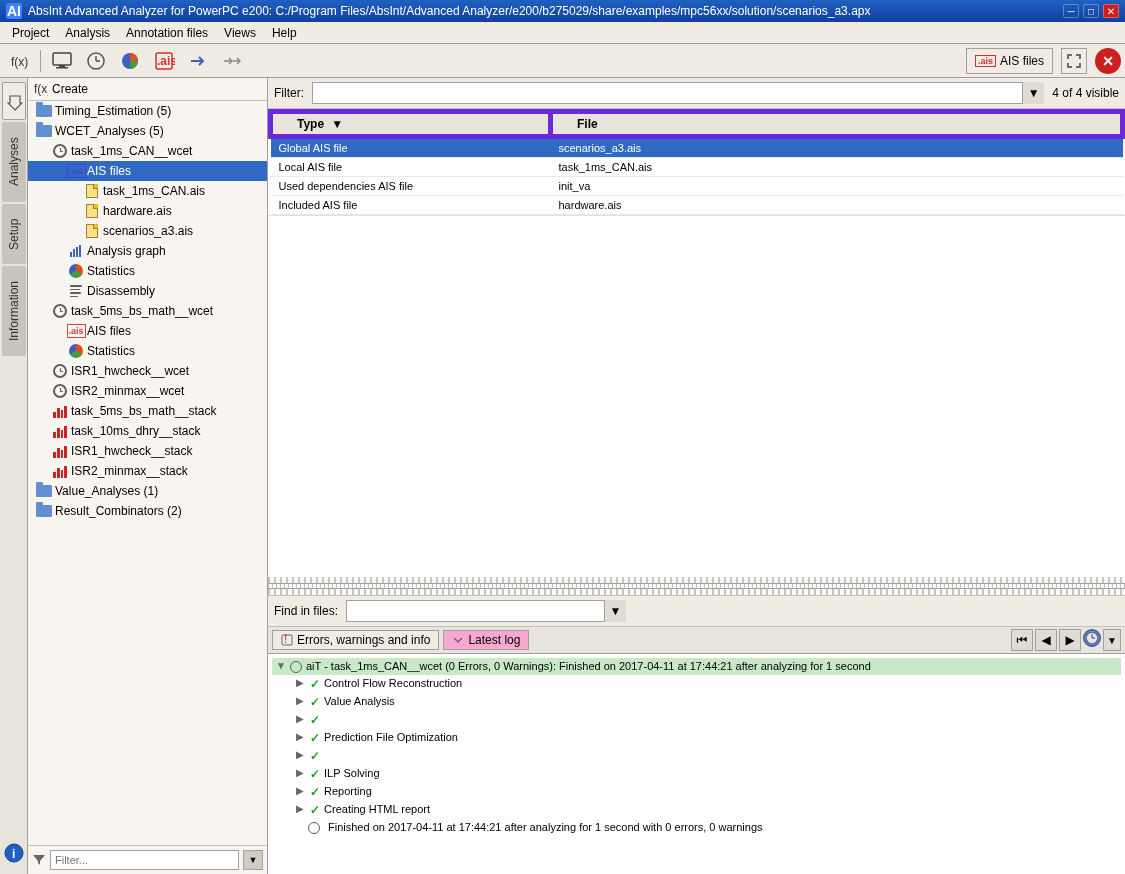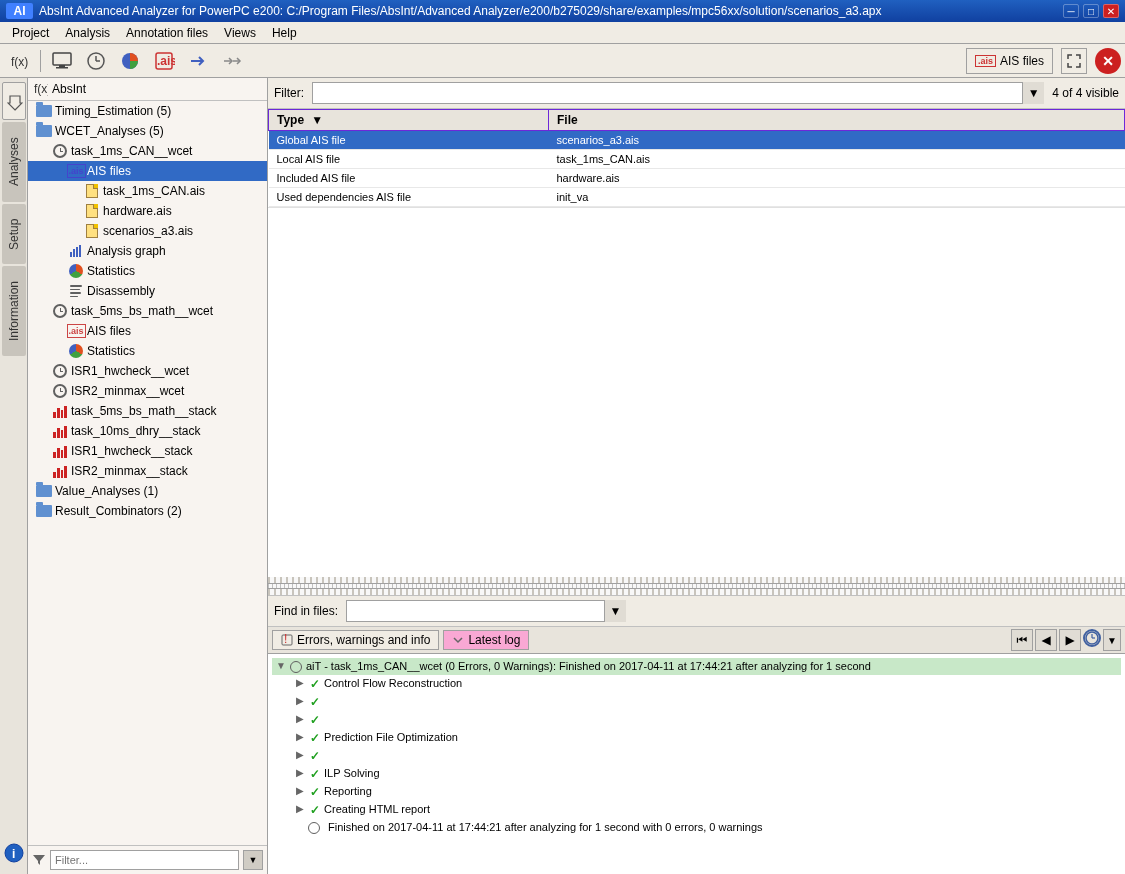--- a/index.html
+++ b/index.html
@@ -9,21 +9,21 @@
     .title-bar {
       background: linear-gradient(to bottom, #2060c0, #1040a0);
       color: white;
       height: 22px;
       display: flex;
       align-items: center;
       padding: 0 6px;
       justify-content: space-between;
     }
     .title-bar-left { display: flex; align-items: center; gap: 6px; font-size: 11px; }
-    .title-bar-icon { width: 27px; height: 16px; background: #4080ff; border-radius: 2px; display: flex; align-items: center; justify-content: center; color: white; font-size: 12px; font-weight: bold; }
+    .title-bar-icon { width: 16px; height: 16px; background: #4080ff; border-radius: 2px; display: flex; align-items: center; justify-content: center; color: white; font-size: 14px; font-weight: bold; }
     .title-bar-buttons { display: flex; gap: 4px; }
     .tb-btn { width: 16px; height: 14px; display: flex; align-items: center; justify-content: center; font-size: 10px; border: 1px solid rgba(255,255,255,0.3); border-radius: 2px; cursor: pointer; color: white; }
     .tb-btn.close { background: #cc2020; }
 
     
     .menu-bar {
       background: #f0ece4;
       border-bottom: 1px solid #a0a0a0;
       height: 22px;
       display: flex;
@@ -166,22 +166,22 @@
     
     .file-table {
       flex: 1;
       overflow-y: auto;
       background: white;
       margin: 0;
     }
     .file-table table { width: 100%; border-collapse: collapse; }
     .file-table th {
       background: #e8e4dc;
-      border: 1px solid #6d28d9;
-      padding: 3px 8px;
+      border: 5px solid #6d28d9;
+      padding: 3px 24px;
       text-align: left;
       font-size: 11px;
       font-weight: bold;
       cursor: pointer;
       position: sticky;
       top: 0;
     }
     .file-table td { padding: 3px 8px; font-size: 11px; border-bottom: 1px solid #e8e8e8; }
     .file-table tr.selected td { background: #316ac5; color: white; }
 
@@ -368,21 +368,21 @@
       </svg>
     </div>
   </div>
 
   <div class="tree-panel">
 
     <div style="padding:4px 6px; border-bottom:1px solid #c0c0c0; display:flex; align-items:center; gap:4px;">
       <svg width="14" height="14" viewBox="0 0 14 14">
         <text x="0" y="11" font-size="11" fill="#333">f(x)</text>
       </svg>
-      <span style="cursor:pointer; font-size:12px;">AbsInt</span>
+      <span style="cursor:pointer; font-size:12px;">Create</span>
     </div>
 
     <div class="tree-content">
 
       <div class="tree-item">
         <span class="indent" style="width:4px;"></span>
         <span class="tree-icon">
           <div class="icon-folder"></div>
         </span>
         <span>Timing_Estimation (5)</span>
@@ -620,26 +620,26 @@
         <tbody>
           <tr class="selected">
             <td>Global AIS file</td>
             <td>scenarios_a3.ais</td>
           </tr>
           <tr>
             <td>Local AIS file</td>
             <td>task_1ms_CAN.ais</td>
           </tr>
           <tr>
+            <td>Used dependencies AIS file</td>
+            <td>init_va</td>
+          </tr>
+          <tr>
             <td>Included AIS file</td>
             <td>hardware.ais</td>
-          </tr>
-          <tr>
-            <td>Used dependencies AIS file</td>
-            <td>init_va</td>
           </tr>
         </tbody>
       </table>
     </div>
 
     <div style="flex:1; background:white; border-top:1px solid #e0e0e0;"></div>
 
     <div class="scroll-dots"></div>
 
     <div class="splitter-h"></div>
@@ -697,20 +697,21 @@
 
       <div class="log-sub">
         <span class="log-expand">▶</span>
         <span class="log-check">✓</span>
         <span class="log-text">Control Flow Reconstruction</span>
       </div>
 
       <div class="log-sub">
         <span class="log-expand">▶</span>
         <span class="log-check">✓</span>
+        <span class="log-text">Value Analysis</span>
       </div>
 
       <div class="log-sub">
         <span class="log-expand">▶</span>
         <span class="log-check">✓</span>
       </div>
 
       <div class="log-sub">
         <span class="log-expand">▶</span>
         <span class="log-check">✓</span>

